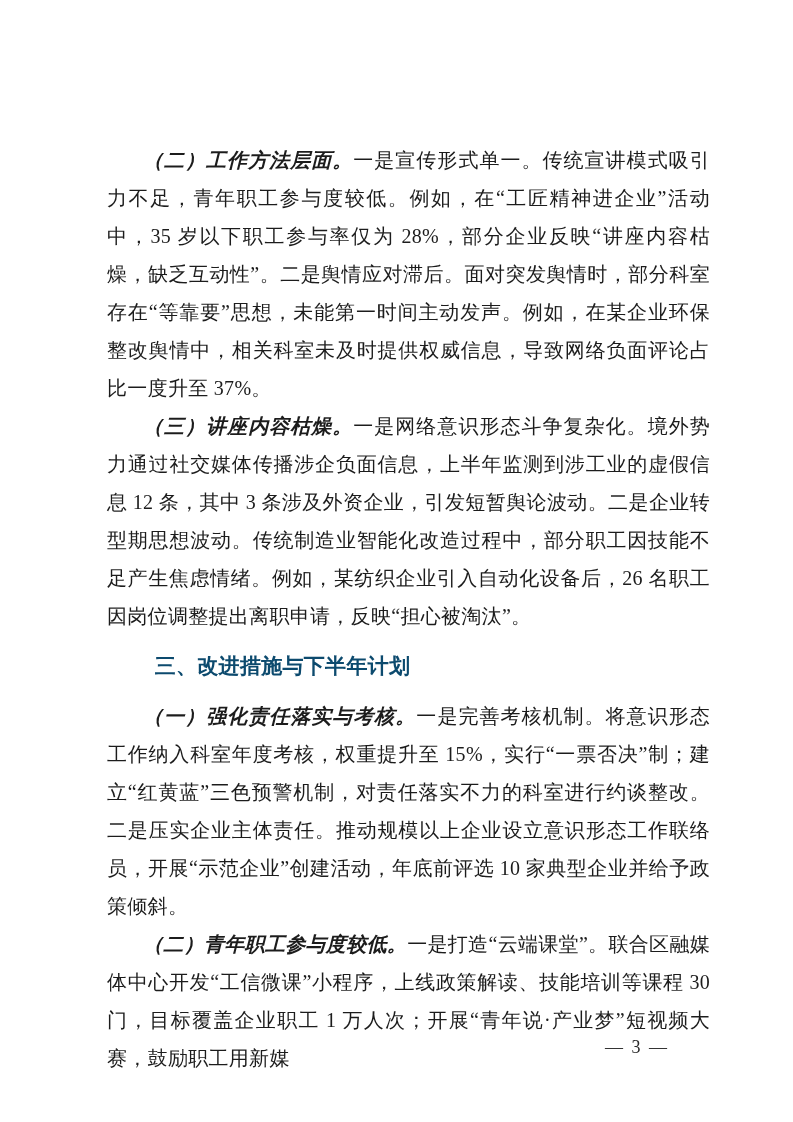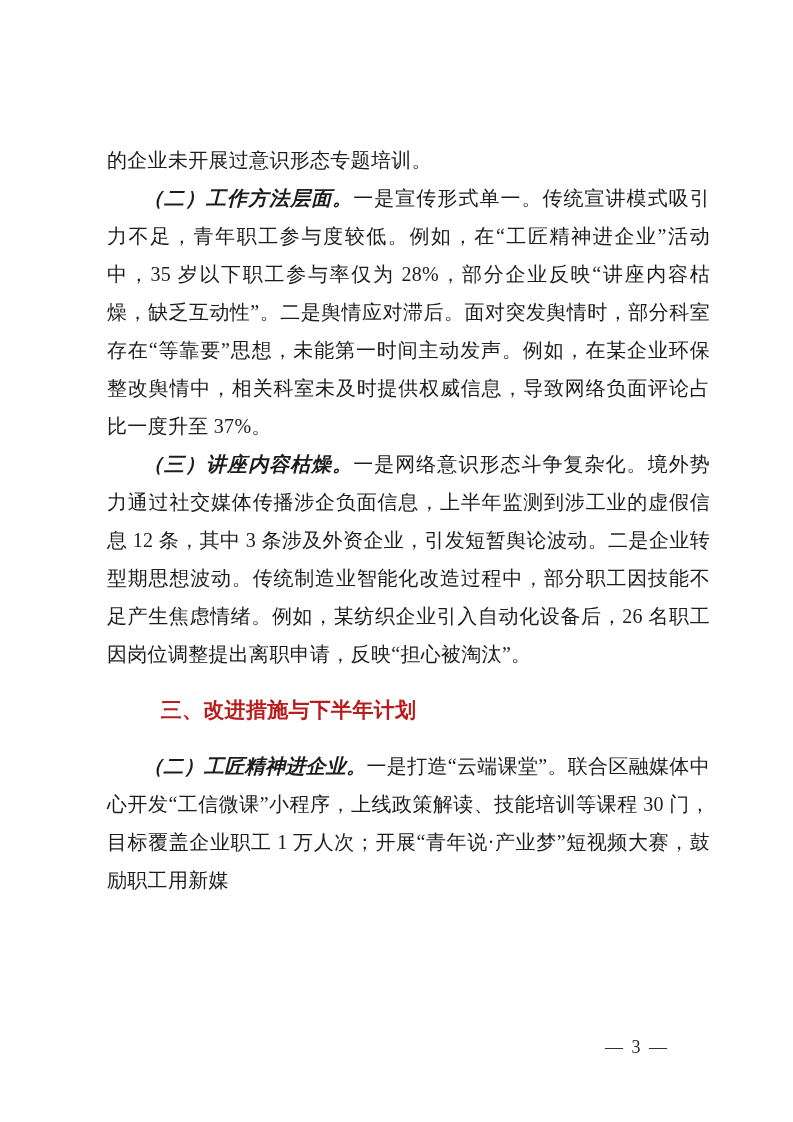--- a/index.html
+++ b/index.html
@@ -31,60 +31,60 @@
     letter-spacing: 0.3px;
   }
   .para.no-indent {
     text-indent: 0;
   }
   .lead {
     font-weight: bold;
     font-style: italic;
   }
   .heading {
-    margin: 18px;
+    margin: 12px;
     font-family: "Liberation Sans", "DejaVu Sans", sans-serif;
     font-weight: bold;
     font-size: 21px;
     line-height: 38px;
     text-indent: 1.7em;
-    color: #b91c1c;
+    color: #0c4a6e;
     letter-spacing: 0.3px;
   }
   .footer {
     position: absolute;
     right: 124px;
     bottom: 64px;
     font-size: 18px;
     line-height: 22px;
     color: #2a2a2a;
     letter-spacing: 2px;
   }
 </style>
 </head>
 <body>
 
 <div class="page">
   <div class="content">
 
-    <p class="para no-indent">
-      <span>的企业未开展过意识形态专题培训。</span>
-    </p>
 
     <p class="para">
       <span class="lead">（二）工作方法层面。</span><span>一是宣传形式单一。传统宣讲模式吸引力不足，青年职工参与度较低。例如，在“工匠精神进企业”活动中，35 岁以下职工参与率仅为 28%，部分企业反映“讲座内容枯燥，缺乏互动性”。二是舆情应对滞后。面对突发舆情时，部分科室存在“等靠要”思想，未能第一时间主动发声。例如，在某企业环保整改舆情中，相关科室未及时提供权威信息，导致网络负面评论占比一度升至 37%。</span>
     </p>
 
     <p class="para">
       <span class="lead">（三）讲座内容枯燥。</span><span>一是网络意识形态斗争复杂化。境外势力通过社交媒体传播涉企负面信息，上半年监测到涉工业的虚假信息 12 条，其中 3 条涉及外资企业，引发短暂舆论波动。二是企业转型期思想波动。传统制造业智能化改造过程中，部分职工因技能不足产生焦虑情绪。例如，某纺织企业引入自动化设备后，26 名职工因岗位调整提出离职申请，反映“担心被淘汰”。</span>
     </p>
 
     <h2 class="heading">三、改进措施与下半年计划</h2>
 
+    <p class="para">
+      <span class="lead">（一）强化责任落实与考核。</span><span>一是完善考核机制。将意识形态工作纳入科室年度考核，权重提升至 15%，实行“一票否决”制；建立“红黄蓝”三色预警机制，对责任落实不力的科室进行约谈整改。二是压实企业主体责任。推动规模以上企业设立意识形态工作联络员，开展“示范企业”创建活动，年底前评选 10 家典型企业并给予政策倾斜。</span>
+    </p>
 
     <p class="para">
-      <span class="lead">（二）工匠精神进企业。</span><span>一是打造“云端课堂”。联合区融媒体中心开发“工信微课”小程序，上线政策解读、技能培训等课程 30 门，目标覆盖企业职工 1 万人次；开展“青年说·产业梦”短视频大赛，鼓励职工用新媒</span>
+      <span class="lead">（二）青年职工参与度较低。</span><span>一是打造“云端课堂”。联合区融媒体中心开发“工信微课”小程序，上线政策解读、技能培训等课程 30 门，目标覆盖企业职工 1 万人次；开展“青年说·产业梦”短视频大赛，鼓励职工用新媒</span>
     </p>
 
   </div>
 
   <div class="footer">— 3 —</div>
 </div>
 
 </body></html>

